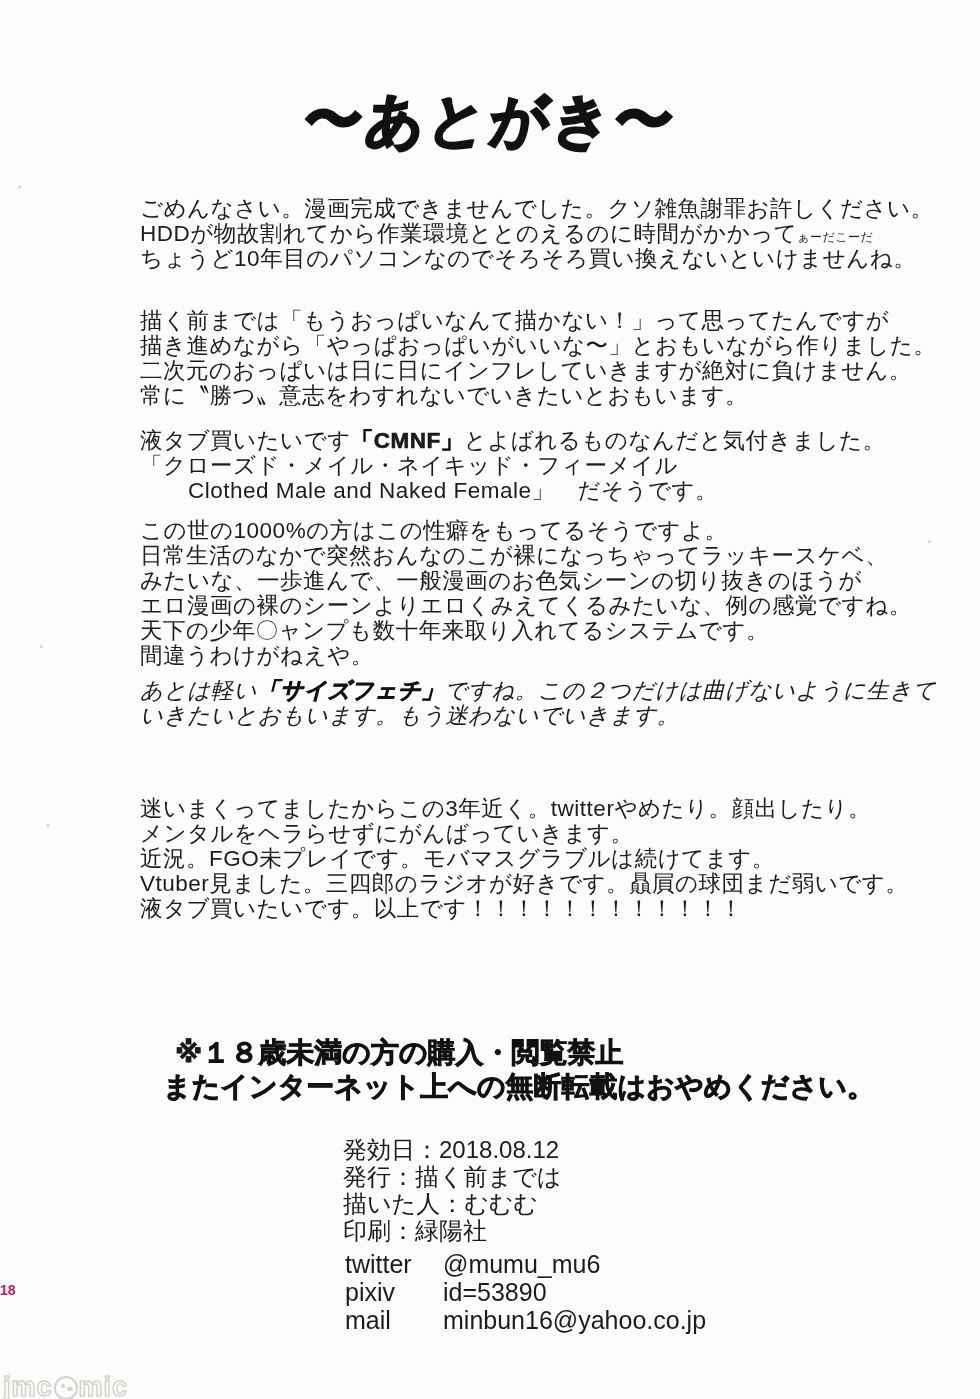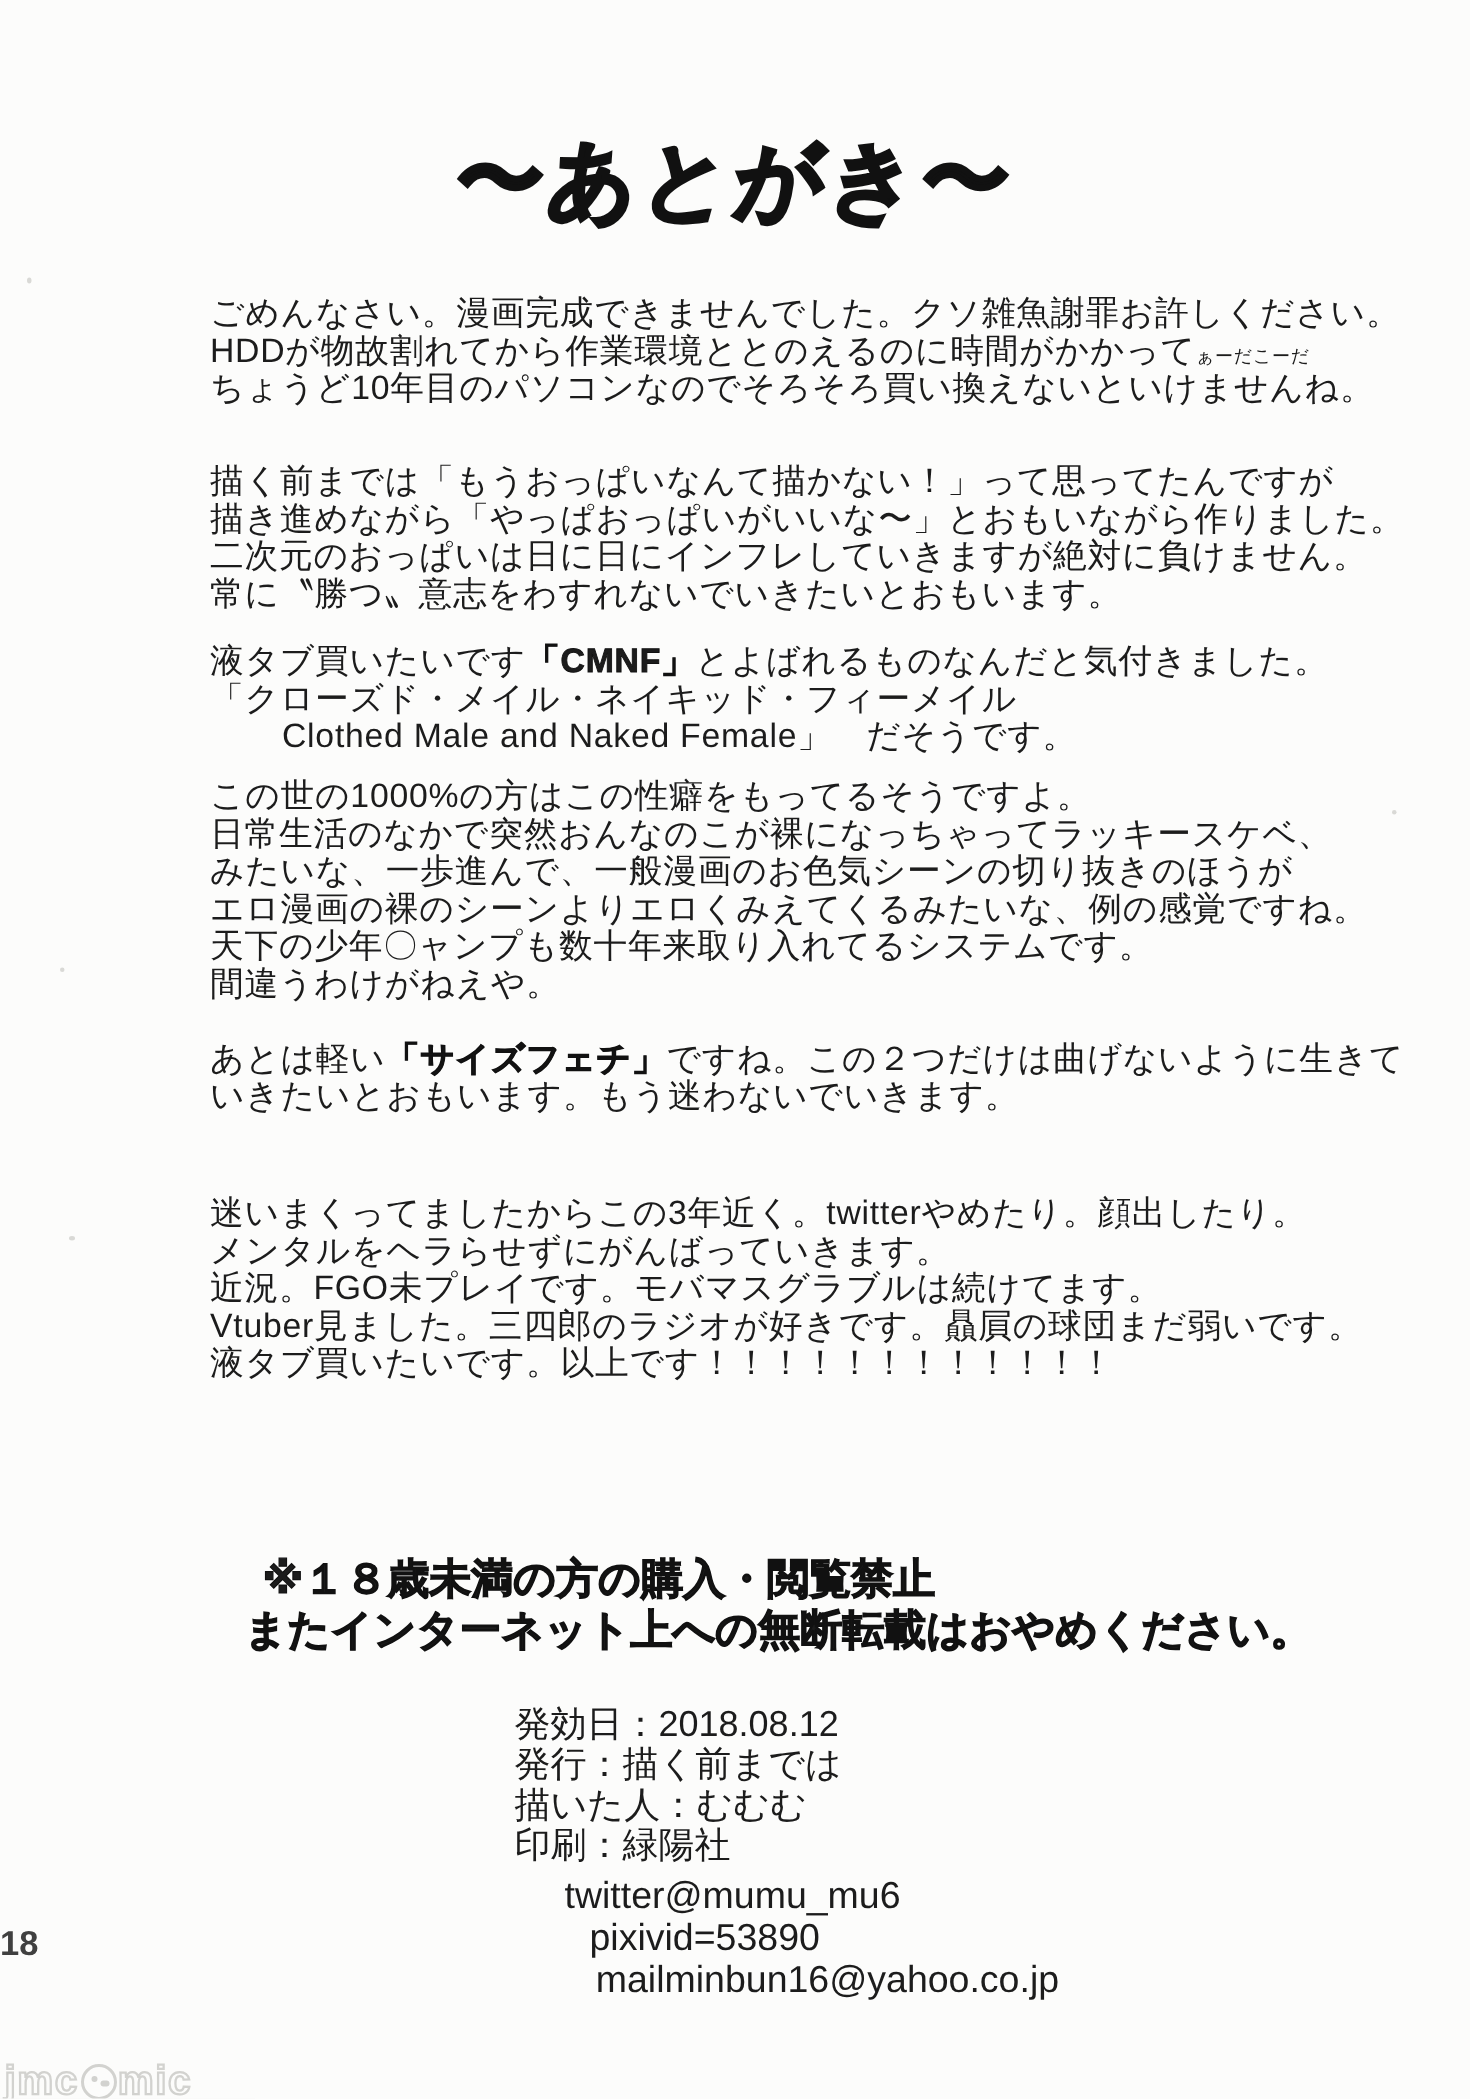--- a/index.html
+++ b/index.html
@@ -53,26 +53,26 @@
     position:absolute;left:343px;top:1136px;
     font-size:24px;line-height:27px;
     white-space:nowrap;
   }
   .contact{
     position:absolute;left:345px;top:1250px;
     font-size:25px;line-height:28px;
     white-space:nowrap;
   }
   .contact .row{display:flex;}
-  .contact .lbl{width:98px;text-align:right;}
+  .contact .lbl{width:98px;}
 
   .page-number{
     position:absolute;left:0px;top:1282px;
-    font-size:23px;font-weight:900;
-    color:#404040;
+    font-size:14px;font-weight:900;
+    color:#be185d;
   }
   .watermark{
     position:absolute;left:3px;top:1372px;
     font-size:27px;font-weight:900;
     letter-spacing:1px;
     color:rgba(255,255,255,0.1);
     -webkit-text-stroke:1.5px #d2d2cf;
     display:flex;align-items:center;
     white-space:nowrap;
   }
@@ -124,21 +124,21 @@
 
   <div class="para" style="top:518px;">
     <div class="line"><span>この世の1000%の方はこの性癖をもってるそうですよ。</span></div>
     <div class="line"><span>日常生活のなかで突然おんなのこが裸になっちゃってラッキースケベ、</span></div>
     <div class="line"><span>みたいな、一歩進んで、一般漫画のお色気シーンの切り抜きのほうが</span></div>
     <div class="line"><span>エロ漫画の裸のシーンよりエロくみえてくるみたいな、例の感覚ですね。</span></div>
     <div class="line"><span>天下の少年〇ャンプも数十年来取り入れてるシステムです。</span></div>
     <div class="line"><span>間違うわけがねえや。</span></div>
   </div>
 
-  <div class="para" style="top:693px;">
+  <div class="para" style="top:678px;font-style:italic;">
     <div class="line"><span>あとは軽い</span><span class="b">「サイズフェチ」</span><span>ですね。この２つだけは曲げないように生きて</span></div>
     <div class="line"><span>いきたいとおもいます。もう迷わないでいきます。</span></div>
   </div>
 
   <div class="para" style="top:796px;">
     <div class="line"><span>迷いまくってましたからこの3年近く。twitterやめたり。顔出したり。</span></div>
     <div class="line"><span>メンタルをヘラらせずにがんばっていきます。</span></div>
     <div class="line"><span>近況。FGO未プレイです。モバマスグラブルは続けてます。</span></div>
     <div class="line"><span>Vtuber見ました。三四郎のラジオが好きです。贔屓の球団まだ弱いです。</span></div>
     <div class="line"><span>液タブ買いたいです。以上です！！！！！！！！！！！！</span></div>

